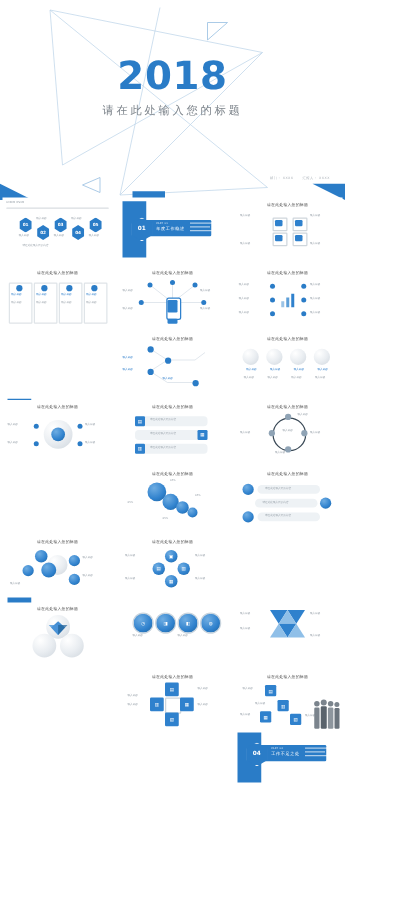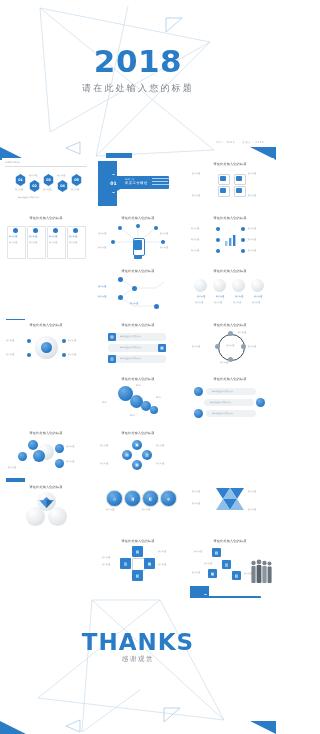--- a/index.html
+++ b/index.html
@@ -465,35 +465,14 @@
         <circle cx="9" cy="4" r="2.4"></circle>
           <rect x="6.6" y="7" width="4.8" height="18" rx="1" fill="#5a636c"></rect>
         <circle cx="14.5" cy="5" r="2.2"></circle>
           <rect x="12.3" y="8" width="4.4" height="17" rx="1" fill="#8d959d"></rect>
         <circle cx="19.5" cy="5.5" r="2"></circle>
           <rect x="17.6" y="8.4" width="4" height="16.6" rx="1" fill="#6a737c"></rect>
       </g>
     </svg>
   </div>
 
-  <div class="slide hero" id="hero-bottom">
-    <svg class="wire" viewBox="0 0 276 136">
-      <g fill="none" stroke="#bfd6ea" stroke-width="0.6">
-        <path d="M92 2 L160 2"></path>
-        <path d="M160 2 L38 100"></path>
-        <path d="M38 100 L224 122"></path>
-        <path d="M224 122 L160 2"></path>
-        <path d="M92 2 L82 134"></path>
-        <path d="M92 2 L224 122"></path>
-        <path d="M140 92 L82 134"></path>
-      </g>
-      <g fill="none" stroke="#9fc4e4" stroke-width="0.7">
-        <path d="M164 110 L180 110 L164 124 Z"></path>
-        <path d="M80 122 L66 128 L80 134 Z"></path>
-      </g>
-    </svg>
-    <div class="thanks">THANKS</div>
-    <div class="thanks-sub">感谢观赏</div>
-    <div class="tri-bl"></div>
-    <div class="tri-br"></div>
-  </div>
 
 </div>
 
 </body></html>

